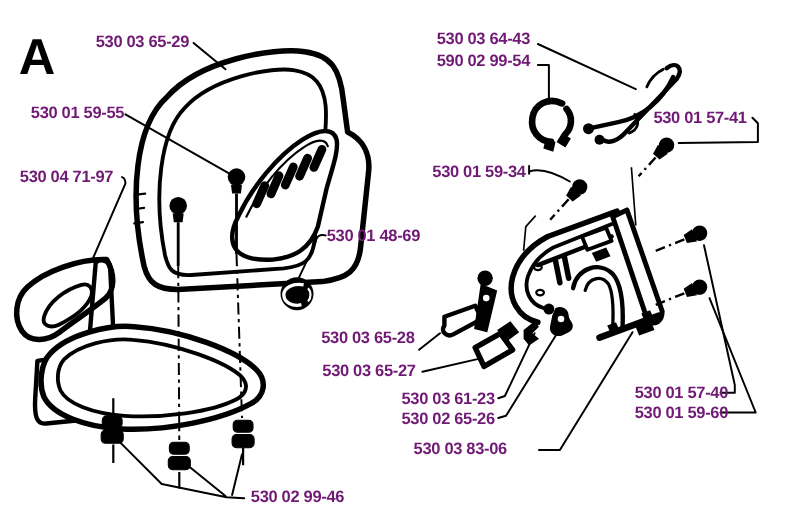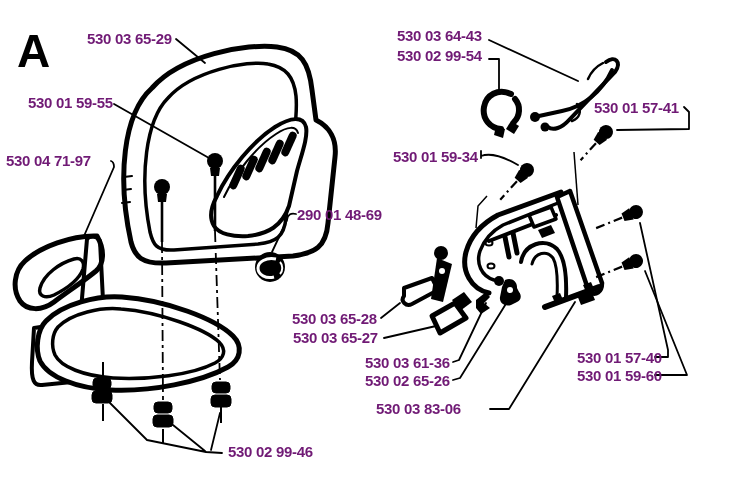--- a/index.html
+++ b/index.html
@@ -199,28 +199,28 @@
       <path d="M655,357 L668,357 L668,350 L640,223"></path>
       <path d="M655,375 L687,375 L645,271"></path>
       <path d="M106,399 L147,440 L206,452 M173,425 L205,451 M220,413 L211,450 M206,452 L222,453"></path>
     </g>
   </svg>
 
   <div class="section-letter">A</div>
 
   <div class="part-label" style="left:87px;top:31px">530 03 65-29</div>
   <div class="part-label" style="left:28px;top:95px">530 01 59-55</div>
-  <div class="part-label" style="left:6px;top:153px">530 04 71-97</div>
-  <div class="part-label" style="left:297px;top:207px">290 01 48-69</div>
+  <div class="part-label" style="left:18px;top:153px">530 04 71-97</div>
+  <div class="part-label" style="left:297px;top:207px">530 01 48-69</div>
   <div class="part-label" style="left:397px;top:28px">530 03 64-43</div>
-  <div class="part-label" style="left:397px;top:48px">530 02 99-54</div>
+  <div class="part-label" style="left:397px;top:48px">590 02 99-54</div>
   <div class="part-label" style="left:594px;top:100px">530 01 57-41</div>
   <div class="part-label" style="left:393px;top:149px">530 01 59-34</div>
-  <div class="part-label" style="left:292px;top:311px">530 03 65-28</div>
+  <div class="part-label" style="left:292px;top:300px">530 03 65-28</div>
   <div class="part-label" style="left:293px;top:330px">530 03 65-27</div>
-  <div class="part-label" style="left:365px;top:355px">530 03 61-36</div>
+  <div class="part-label" style="left:365px;top:355px">530 03 61-23</div>
   <div class="part-label" style="left:365px;top:373px">530 02 65-26</div>
   <div class="part-label" style="left:376px;top:401px">530 03 83-06</div>
   <div class="part-label" style="left:577px;top:350px">530 01 57-40</div>
   <div class="part-label" style="left:577px;top:368px">530 01 59-60</div>
   <div class="part-label" style="left:228px;top:444px">530 02 99-46</div>
 
 </div>
 
 </body></html>

